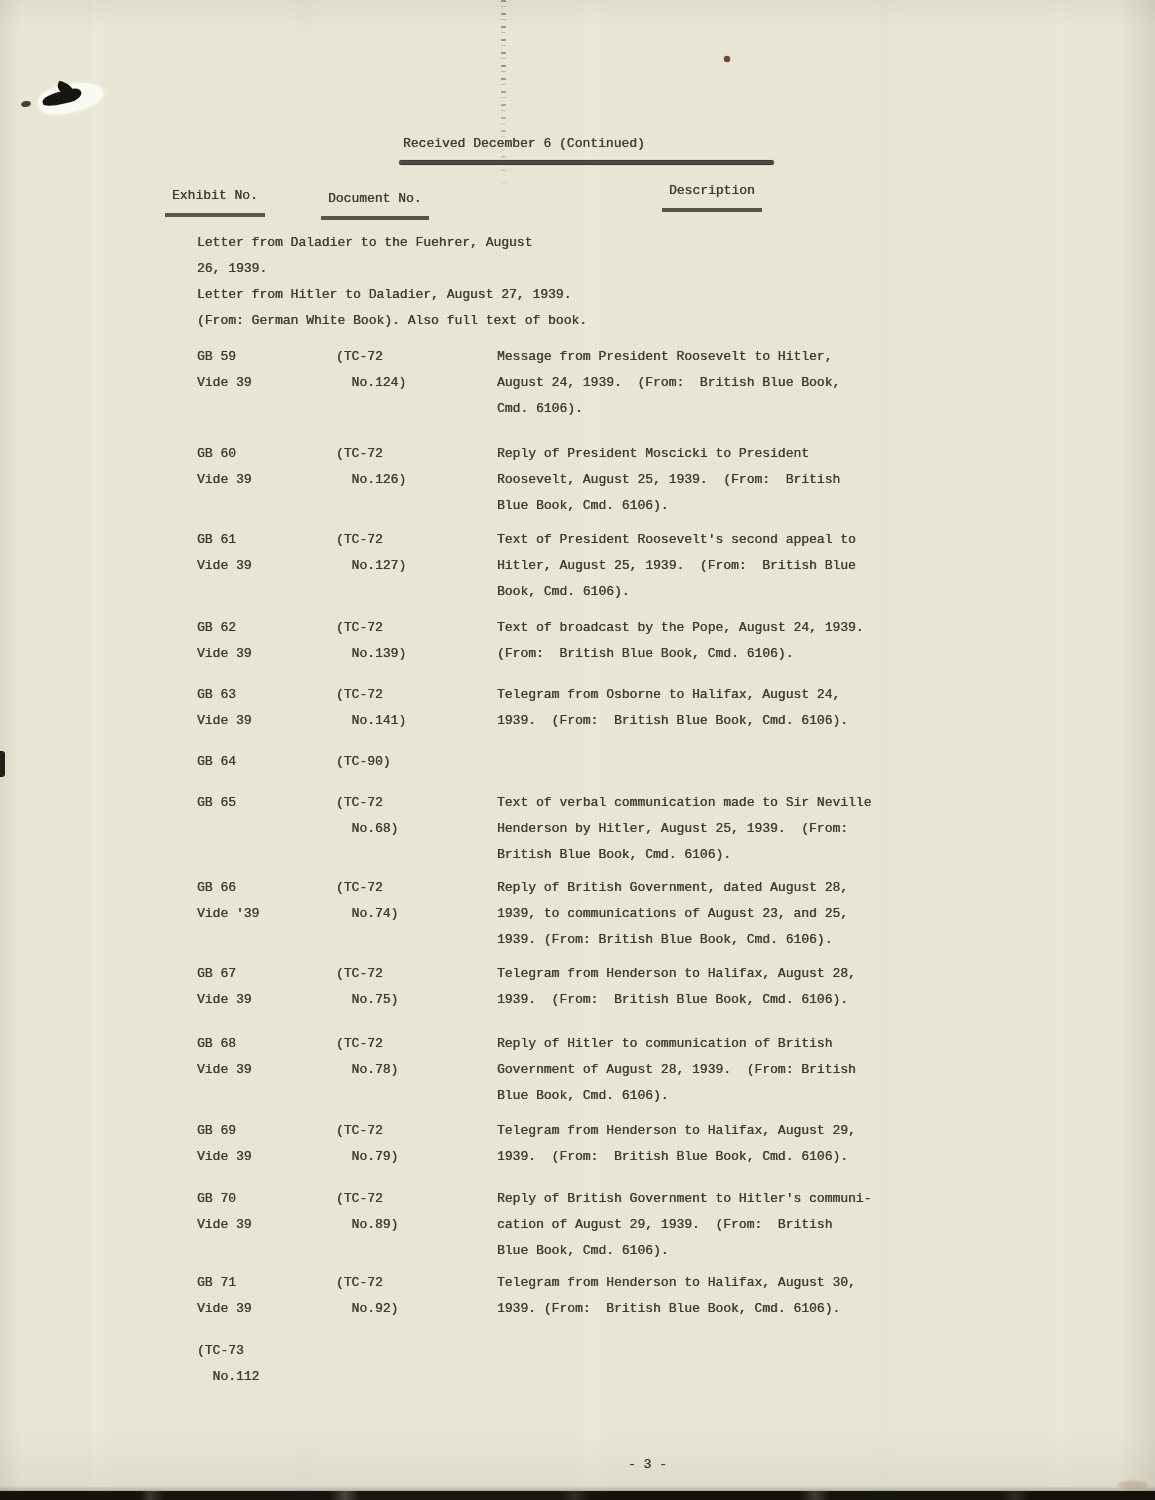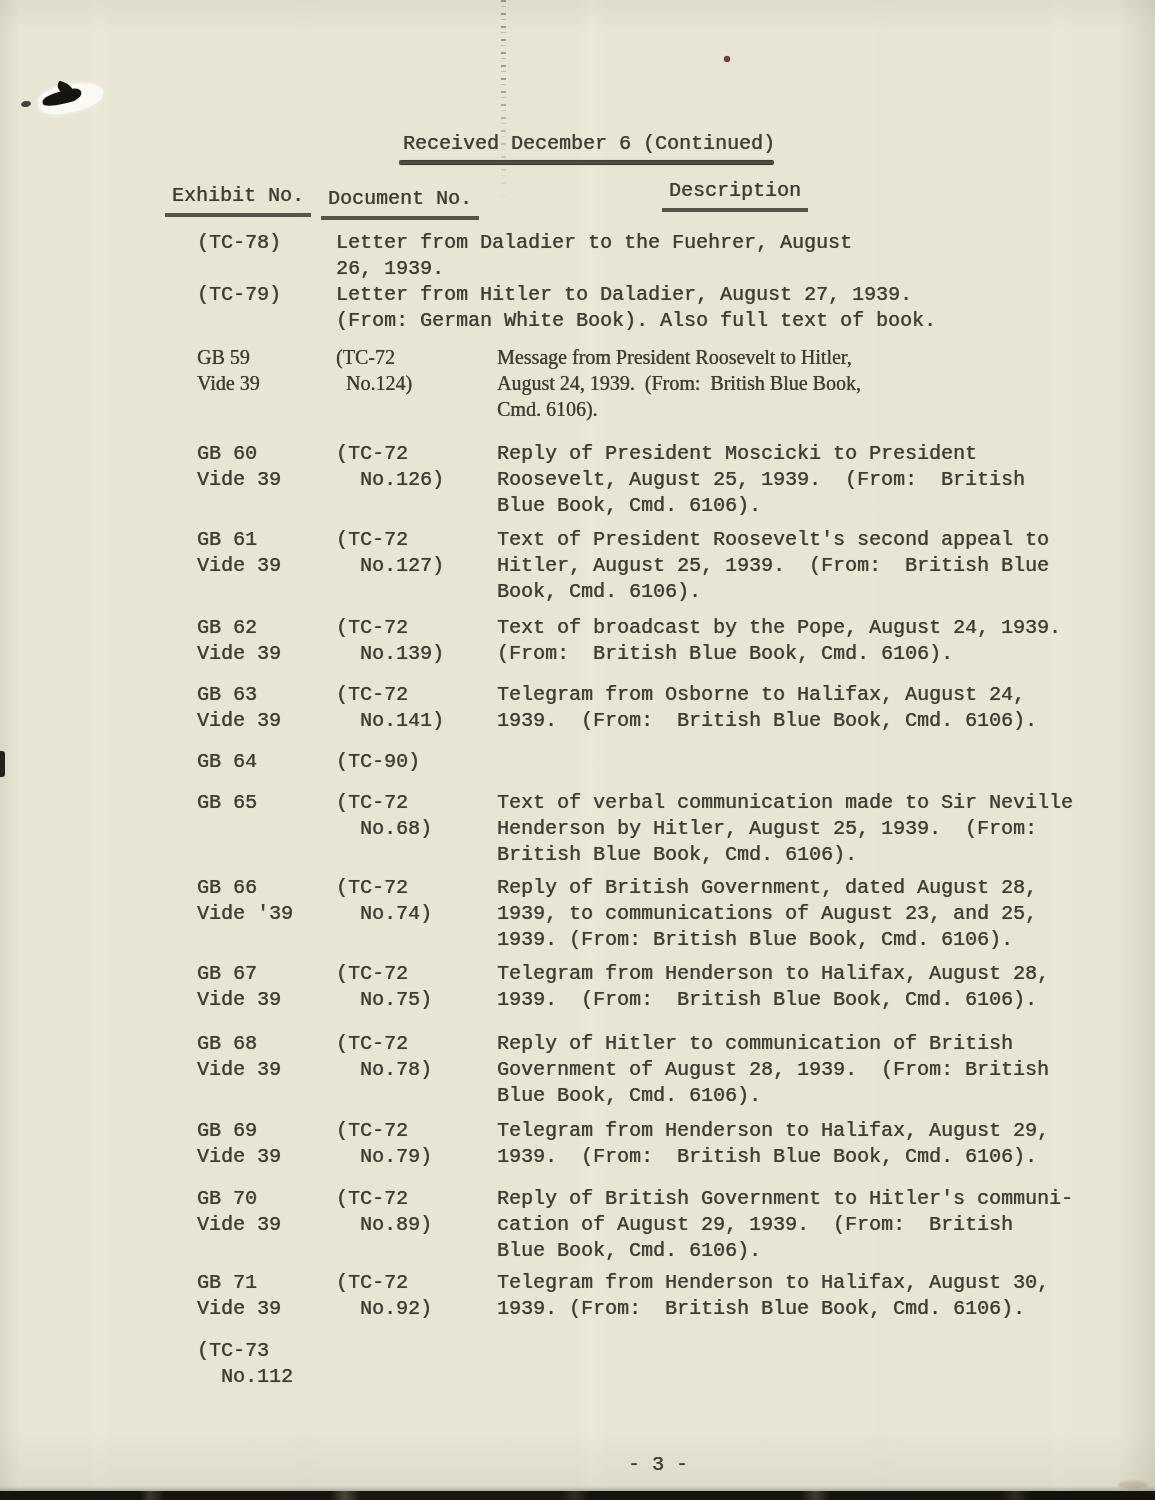--- a/index.html
+++ b/index.html
@@ -13,21 +13,21 @@
     background-image:
       linear-gradient(90deg, rgba(110,105,85,0.10), rgba(110,105,85,0) 20px, rgba(110,105,85,0) 1118px, rgba(110,105,85,0.14)),
       linear-gradient(180deg, rgba(110,105,85,0.08), rgba(110,105,85,0) 30px, rgba(110,105,85,0) 1430px, rgba(110,105,85,0.10)),
       linear-gradient(90deg,
         transparent 88px,  rgba(255,255,250,0.10) 96px,  transparent 112px,
         transparent 292px, rgba(213,226,220,0.18) 301px, transparent 320px,
         transparent 578px, rgba(255,255,250,0.13) 590px, transparent 608px,
         transparent 868px, rgba(213,226,218,0.13) 880px, transparent 900px,
         transparent 1048px, rgba(255,255,250,0.10) 1058px, transparent 1074px);
     font-family: "Liberation Mono", "DejaVu Sans Mono", monospace;
-    font-size: 20px;
+    font-size: 13px;
     line-height: 26px;
     color: #3f3c32;
   }
   .page * { box-sizing: border-box; }
 
   .typed {
     white-space: pre;
     text-shadow: 0.4px 0 0 rgba(63,60,50,0.55), 0 0.4px 0 rgba(63,60,50,0.35), 0 0 1px rgba(63,60,50,0.25);
   }
 
@@ -43,21 +43,21 @@
     padding: 0 7px 4px 7px;
     border-bottom: 4px solid rgba(62,59,49,0.85);
   }
   .h-exhibit    { left: 165px; top: 183px; }
   .h-document   { left: 321px; top: 186px; }
   .h-description{ left: 662px; top: 178px; }
 
   .rows { position: absolute; left: 197px; top: 230px; right: 0; }
   .row  { display: grid; grid-template-columns: 139px 161px auto; }
   .row:nth-child(1)  { margin-bottom: 10px; }
-  .row:nth-child(2)  { margin-bottom: 19px; font-family: Liberation Serif, serif; }
+  .row:nth-child(2)  { margin-bottom: 19px; }
   .row:nth-child(3)  { margin-bottom: 8px;  }
   .row:nth-child(4)  { margin-bottom: 10px; }
   .row:nth-child(5)  { margin-bottom: 15px; }
   .row:nth-child(6)  { margin-bottom: 15px; }
   .row:nth-child(7)  { margin-bottom: 15px; }
   .row:nth-child(8)  { margin-bottom: 7px;  }
   .row:nth-child(9)  { margin-bottom: 8px;  }
   .row:nth-child(10) { margin-bottom: 18px; }
   .row:nth-child(11) { margin-bottom: 9px;  }
   .row:nth-child(12) { margin-bottom: 16px; }
@@ -127,23 +127,20 @@
 
   <div class="title typed">Received December 6 (Continued)</div>
   <div class="title-underline"></div>
 
   <div class="col-header h-exhibit typed">Exhibit No.</div>
   <div class="col-header h-document typed">Document No.</div>
   <div class="col-header h-description typed">Description</div>
 
   <div class="rows" id="rows">
       <div class="row">
-        <div class="cell typed">(TC-78)
-
-(TC-79)</div>
         <div class="cell typed">Letter from Daladier to the Fuehrer, August
 26, 1939.
 Letter from Hitler to Daladier, August 27, 1939.
 (From: German White Book). Also full text of book.</div>
       </div>
       <div class="row">
         <div class="cell typed">GB 59
 Vide 39</div>
         <div class="cell typed">(TC-72
   No.124)</div>

